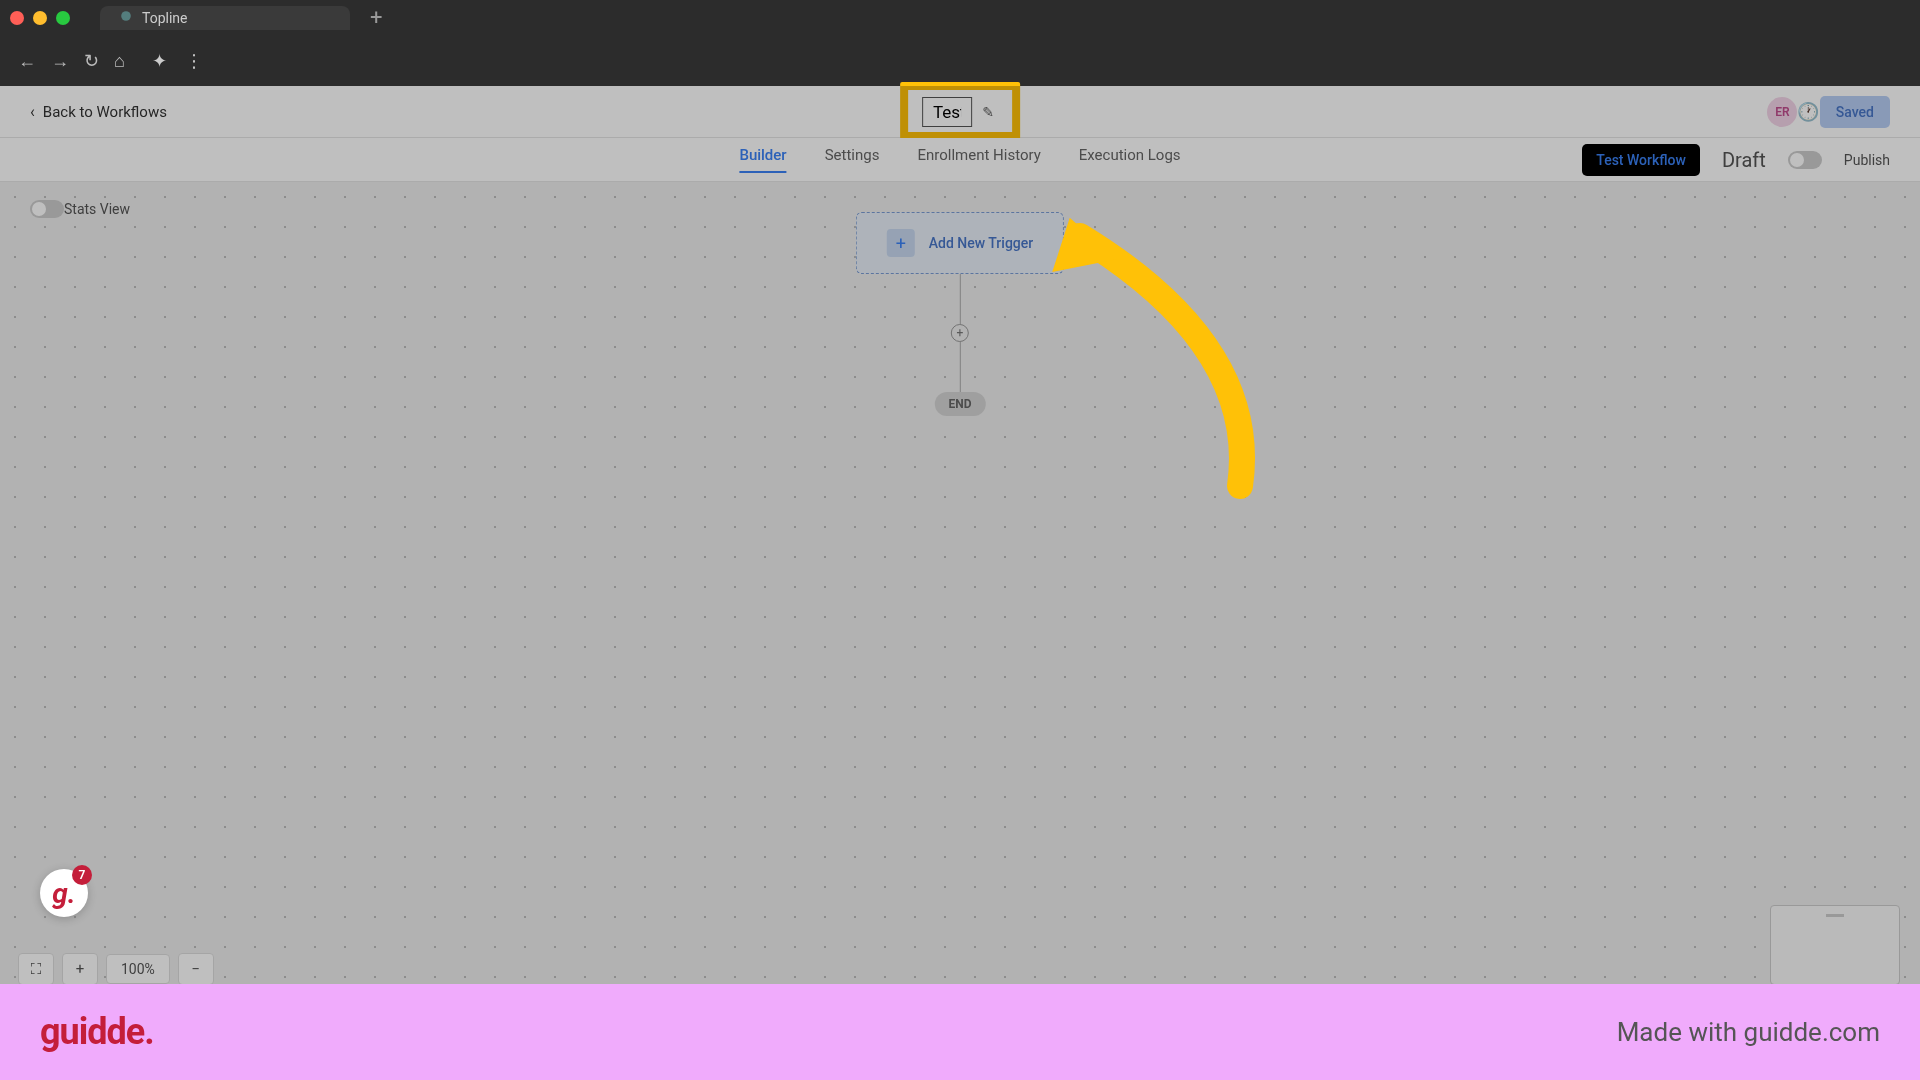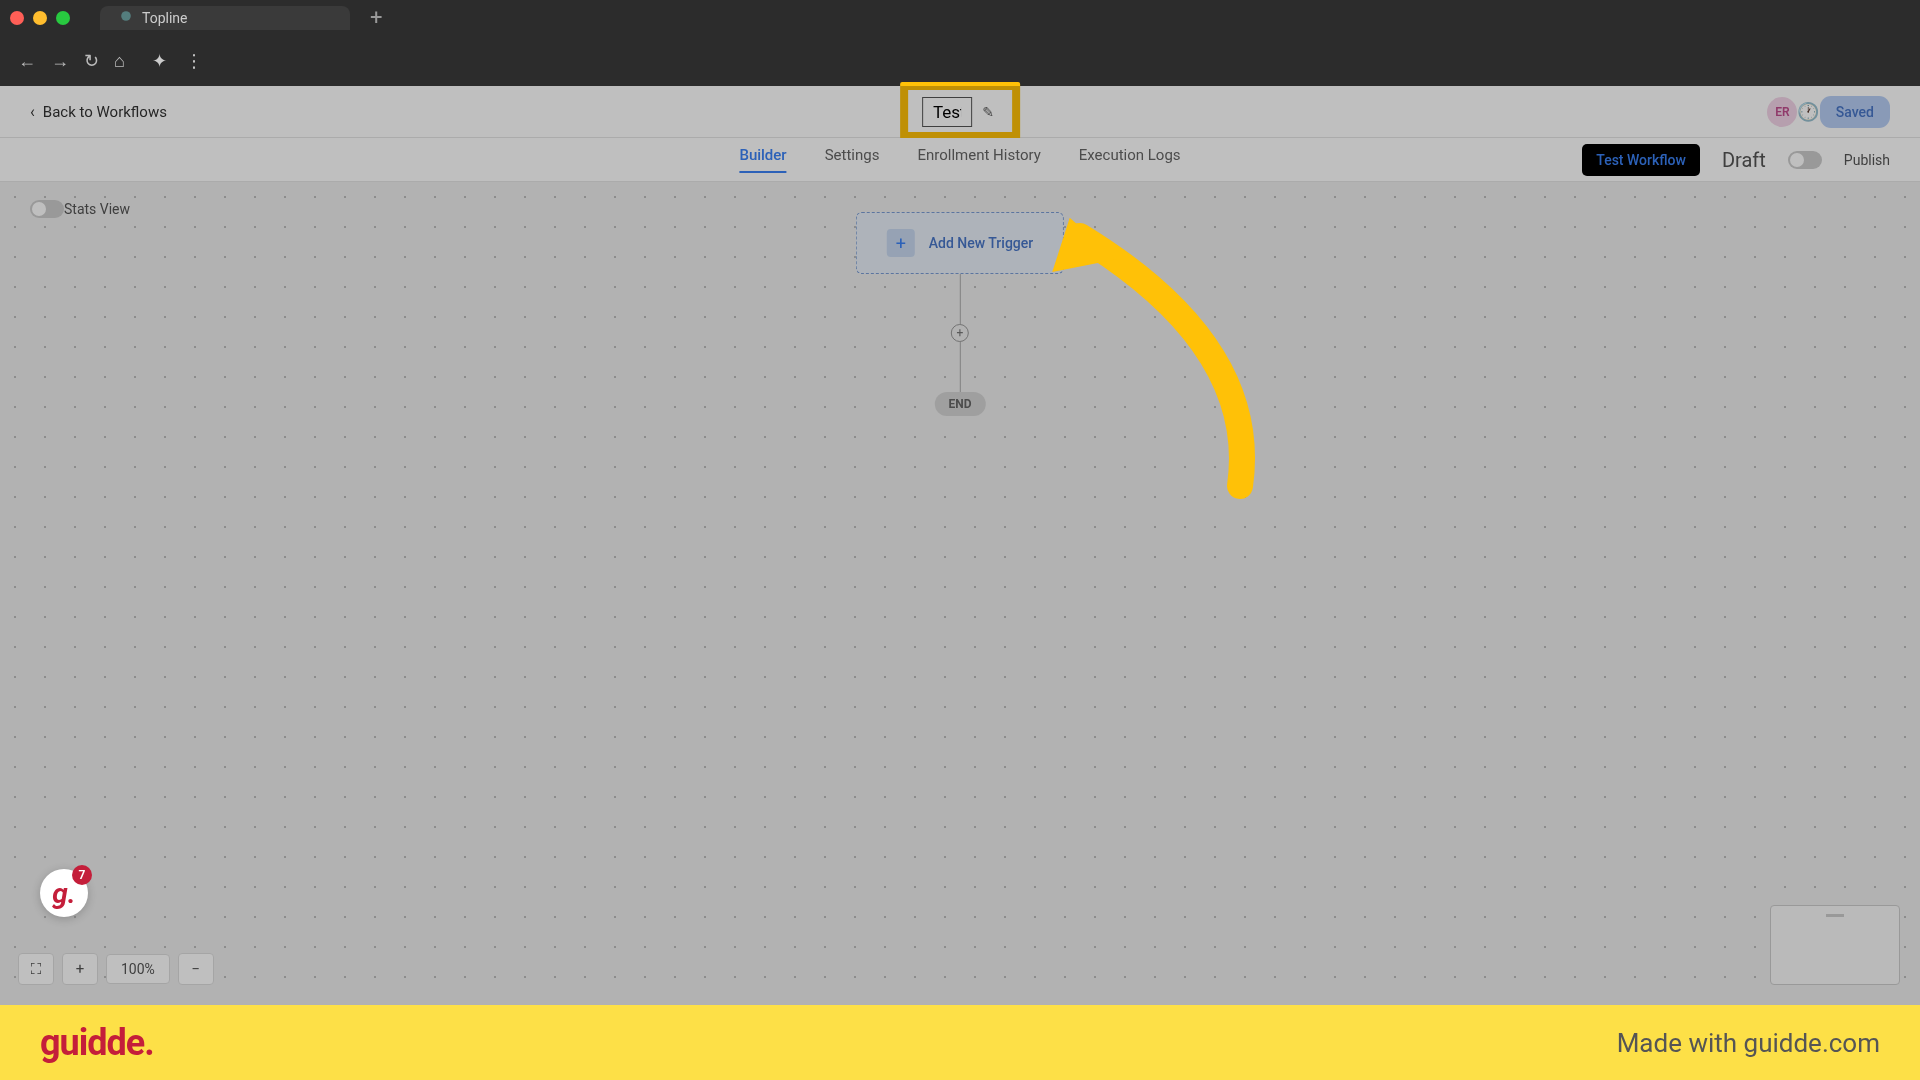--- a/index.html
+++ b/index.html
@@ -32,21 +32,21 @@
     .app-header { background: #fff; height: 52px; display: flex; align-items: center; padding: 0 30px; border-bottom: 1px solid #e5e5e5; position: relative; z-index: 10; }
     .back-link { display: flex; align-items: center; gap: 8px; color: #333; font-size: 15px; cursor: pointer; }
     .back-arrow { font-size: 16px; }
     .header-center { position: absolute; left: 50%; transform: translateX(-50%); }
     .title-box { display: flex; align-items: center; gap: 6px; }
     .title-input { border: 1.5px solid #555; padding: 4px 10px; font-size: 17px; background: #fff; outline: none; width: 50px; font-family: inherit; }
     .pencil { font-size: 14px; color: #555; cursor: pointer; padding: 4px; }
     .header-right { margin-left: auto; display: flex; align-items: center; gap: 0; }
     .avatar { width: 30px; height: 30px; border-radius: 50%; background: #f3d5e8; color: #c04d8e; display: flex; align-items: center; justify-content: center; font-size: 12px; font-weight: 600; }
     .clock-icon { font-size: 18px; color: #333; cursor: pointer; }
-    .saved-btn { background: #b7cef5; color: #4876c7; border: none; padding: 8px 16px; border-radius: 11px; font-size: 14px; font-weight: 500; }
+    .saved-btn { background: #b7cef5; color: #4876c7; border: none; padding: 8px 16px; border-radius: 5px; font-size: 14px; font-weight: 500; }
     
     
     .highlight-box { position: absolute; left: 50%; transform: translateX(-50%); top: -15px; width: 120px; height: 58px; border: 8px solid #ffc107; z-index: 200; pointer-events: none; border-radius: 2px; }
     
     
     .tab-nav { background: #fff; height: 44px; display: flex; align-items: center; padding: 0 30px; border-bottom: 1px solid #e5e5e5; position: relative; z-index: 10; }
     .tabs-center { position: absolute; left: 50%; transform: translateX(-50%); display: flex; gap: 38px; }
     .tab-item { color: #666; font-size: 15px; cursor: pointer; padding-bottom: 7px; }
     .tab-item.active { color: #3b82f6; border-bottom: 2.5px solid #3b82f6; font-weight: 500; }
     .tab-right { margin-left: auto; display: flex; align-items: center; gap: 22px; }
@@ -84,21 +84,21 @@
     
     .guidde-badge { position: absolute; bottom: 88px; left: 40px; z-index: 60; }
     .badge-circle { width: 48px; height: 48px; background: #fff; border-radius: 50%; box-shadow: 0 2px 10px rgba(0,0,0,0.2); display: flex; align-items: center; justify-content: center; position: relative; }
     .badge-g { color: #c41e3a; font-size: 28px; font-weight: bold; font-style: italic; }
     .badge-count { position: absolute; top: -4px; right: -4px; background: #c41e3a; color: #fff; width: 20px; height: 20px; border-radius: 50%; display: flex; align-items: center; justify-content: center; font-size: 12px; font-weight: 600; }
     
     
     .arrow-annotation { position: absolute; top: 120px; left: 1010px; z-index: 300; pointer-events: none; }
     
     
-    .footer { position: absolute; bottom: 0; left: 0; right: 0; height: 75px; background: #fde047; display: flex; align-items: center; padding: 0 40px; z-index: 400; }
+    .footer { position: absolute; bottom: 0; left: 0; right: 0; height: 96px; background: #f0abfc; display: flex; align-items: center; padding: 0 40px; z-index: 400; }
     .footer-logo { color: #c41e3a; font-size: 36px; font-weight: 700; letter-spacing: -1px; }
     .footer-right { margin-left: auto; color: #555; font-size: 26px; text-align: center; }
   </style>
 </head>
 <body>
 
 <div class="browser-chrome">
   <div class="tab-bar">
     <div class="window-controls">
       <div class="wc wc-close"></div>

